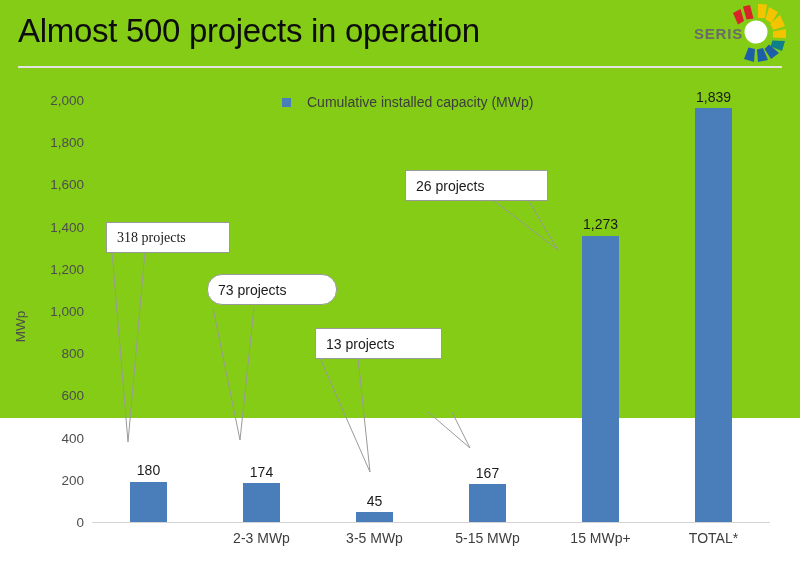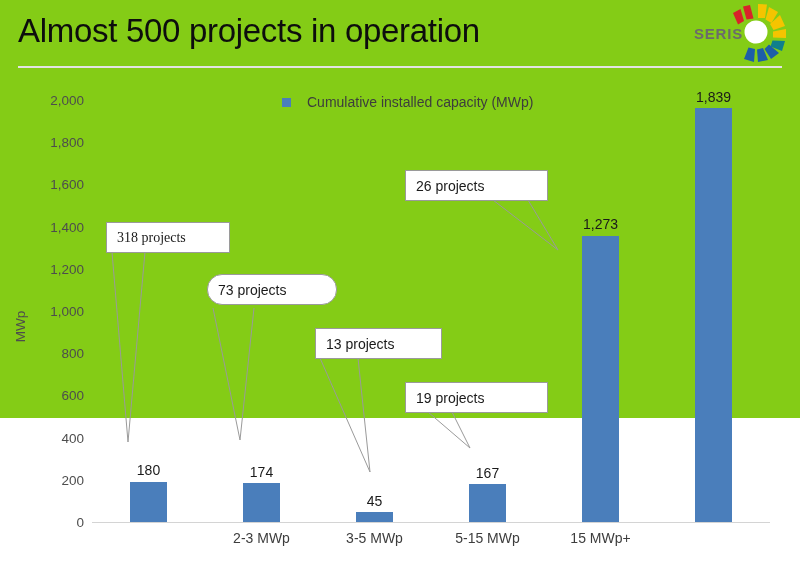--- a/index.html
+++ b/index.html
@@ -260,36 +260,36 @@
       <div class="bar-wrap" style="left:603px">
         <div class="bar" style="height:413.8px"></div>
         <div class="bar-value" style="bottom:417px">1,839</div>
       </div>
     </div>
 
     <div class="xtick" style="left:196.5px">2-3 MWp</div>
     <div class="xtick" style="left:309.5px">3-5 MWp</div>
     <div class="xtick" style="left:422.5px">5-15 MWp</div>
     <div class="xtick" style="left:535.5px">15 MWp+</div>
+    <div class="xtick" style="left:648.5px">TOTAL*</div>
 
     <svg class="callout-svg" viewBox="0 0 800 489">
       <g fill="none" stroke="#9a9a9a" stroke-width="1">
 
         <path d="M 112 180 L 128 370 L 145 180"></path>
 
         <path d="M 213 236 L 240 368 L 254 236"></path>
 
         <path d="M 320 286 L 370 400 L 358 286"></path>
 
         <path d="M 428 340 L 470 376 L 452 340"></path>
 
         <path d="M 493 128 L 558 178 L 528 128"></path>
       </g>
     </svg>
 
     <div class="callout-box" style="left:106px; top:150px; width:124px; height:31px;font-family:Liberation Serif, serif;">318 projects</div>
     <div class="callout-box" style="left:207px; top:202px; width:130px; height:31px;border-radius:15px;">73 projects</div>
     <div class="callout-box" style="left:315px; top:256px; width:127px; height:31px;">13 projects</div>
-    <div class="callout-box" style="left:405px; top:310px; width:143px; height:31px;">19 projects</div>
     <div class="callout-box" style="left:405px; top:98px; width:143px; height:31px;">26 projects</div>
 
   </div>
 </div>
 
 </body></html>

